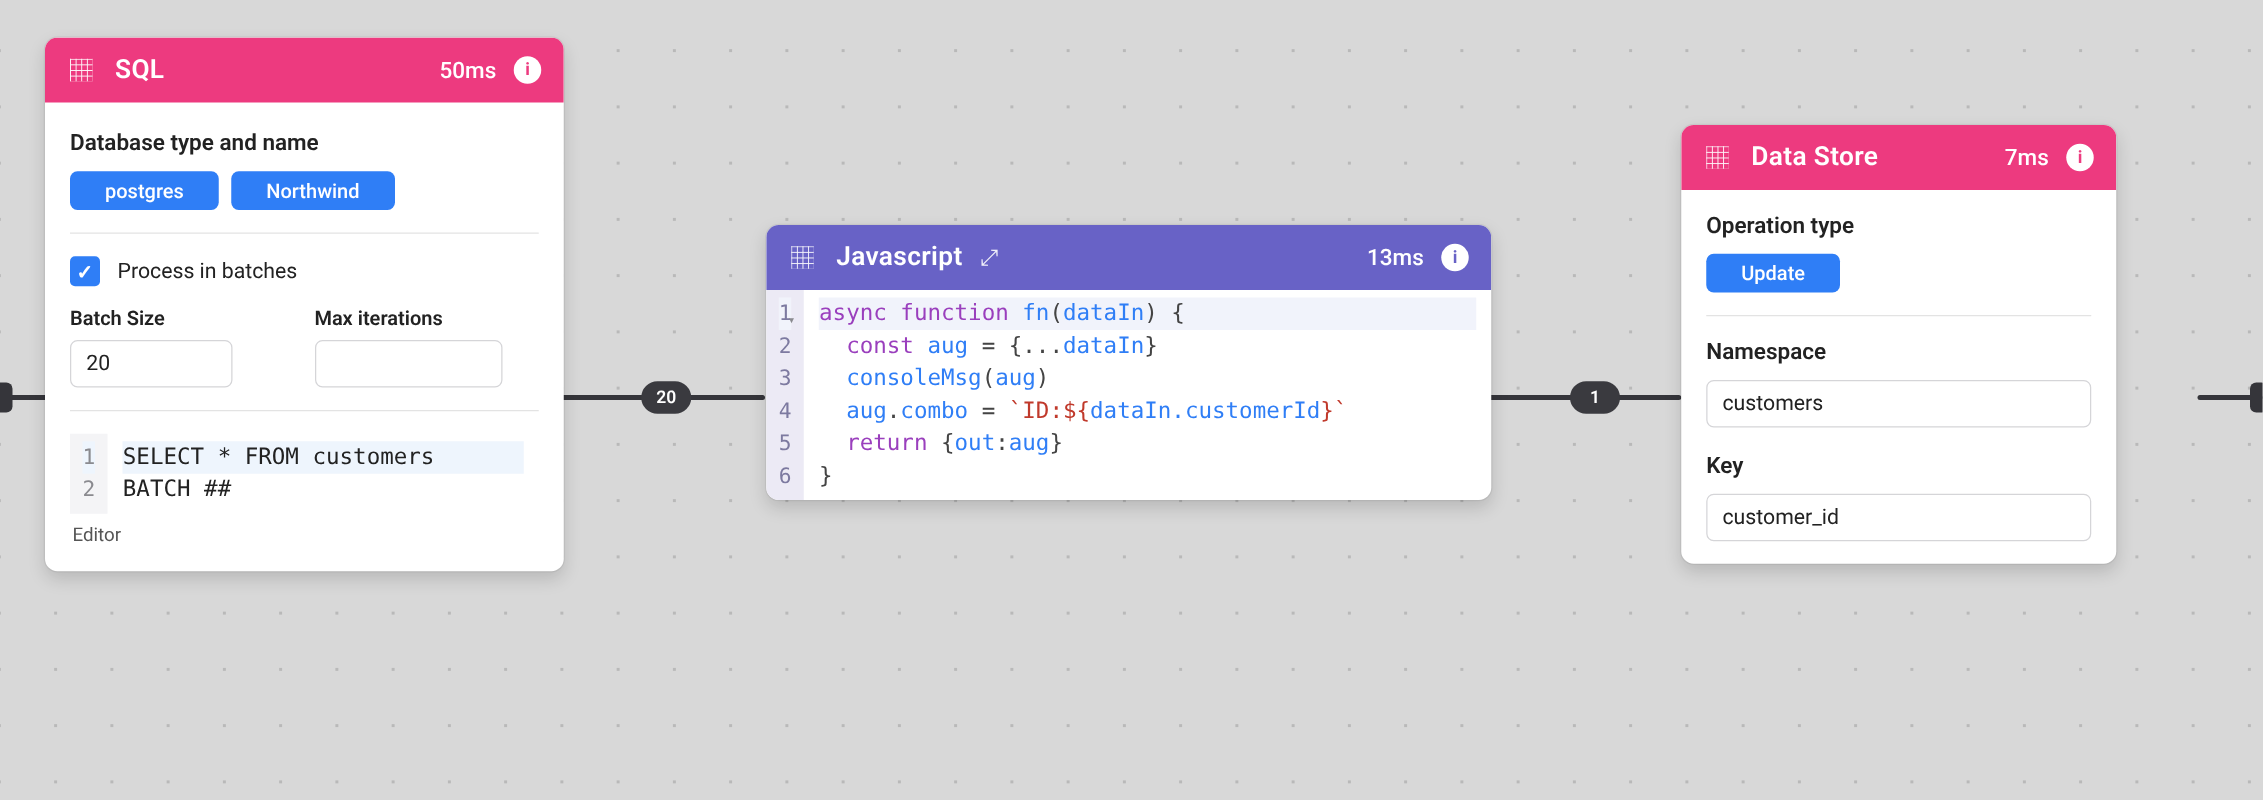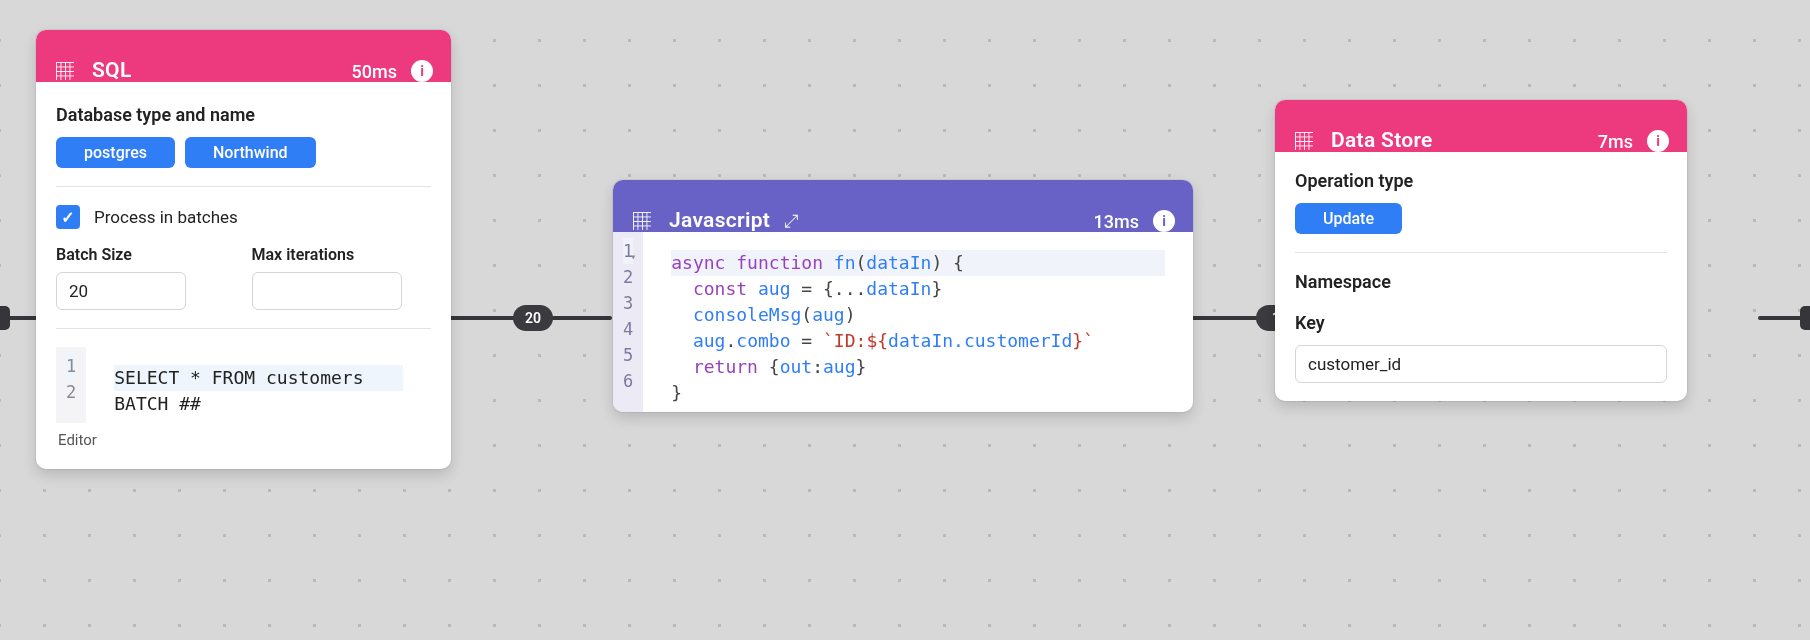--- a/index.html
+++ b/index.html
@@ -56,21 +56,21 @@
   .card {
     position: absolute;
     background: #fff;
     border-radius: 10px;
     box-shadow: 0 6px 14px rgba(0,0,0,0.15), 0 0 0 1px rgba(0,0,0,0.05);
     z-index: 5;
     overflow: hidden;
   }
   .card-head {
     display: flex;
-    align-items: flex-end;
+    align-items: center;
     padding: 0 18px;
     height: 52px;
     color: #fff;
   }
   .card-head.pink   { background: #ed3a7f; }
   .card-head.purple { background: #6862c6; }
   .head-icon {
     width: 22px;
     height: 22px;
     margin-right: 16px;
@@ -187,21 +187,21 @@
   }
   .code-gutter {
     background: #f4f4f6;
     color: #8a8a8f;
     padding: 6px 10px;
     text-align: right;
     user-select: none;
     font-size: 17px;
   }
   .code-gutter div { height: 26px; line-height: 26px; position: relative; }
-  .code-lines { padding: 6px 28px; margin-top: 12px; }
+  .code-lines { padding: 6px 12px; }
   .code-lines div { height: 26px; line-height: 26px; white-space: pre; }
   .gut-caret {
     position: absolute;
     right: -3px;
     top: 6px;
     font-size: 10px;
     color: #8a8a8f;
   }
   .hl-line { background: #eef5fd; }
   .tok-kw   { color: #9a3fbd; }
@@ -318,35 +318,36 @@
           <div>  <span class="tok-kw">const</span> <span class="tok-var">aug</span> <span class="tok-pun">= {...</span><span class="tok-var">dataIn</span><span class="tok-pun">}</span></div>
           <div>  <span class="tok-fn">consoleMsg</span><span class="tok-pun">(</span><span class="tok-var">aug</span><span class="tok-pun">)</span></div>
           <div>  <span class="tok-var">aug</span><span class="tok-pun">.</span><span class="tok-prop">combo</span> <span class="tok-pun">=</span> <span class="tok-str">`ID:</span><span class="tok-str">${</span><span class="tok-var">dataIn.customerId</span><span class="tok-str">}`</span></div>
           <div>  <span class="tok-kw">return</span> <span class="tok-pun">{</span><span class="tok-prop">out</span><span class="tok-pun">:</span><span class="tok-var">aug</span><span class="tok-pun">}</span></div>
           <div><span class="tok-pun">}</span></div>
         </div>
       </div>
     </div>
   </div>
 
-  <div class="card" style="left:1275px; top:100px; width:412px;">
+  <div class="card" style="left:1345px; top:100px; width:348px;">
     <div class="card-head pink">
       <span class="head-icon">
           <span class="grid-glyph"></span>
         </span>
       <span class="head-title">Data Store</span>
       <span class="head-spacer"></span>
       <span class="head-time">7ms</span>
       <span class="info-dot pink">i</span>
     </div>
     <div class="card-body ds-body">
       <div class="section-label">Operation type</div>
       <div class="chips" style="margin-bottom:14px;margin-top:10px;">
         <span class="chip">Update</span>
       </div>
       <hr class="rule">
       <div class="section-label">Namespace</div>
+      <input class="text-input" value="customers" style="">
       <div class="section-label" style="margin-top:20px;">Key</div>
       <input class="text-input" value="customer_id" style="">
     </div>
   </div>
 
 </div>
 
 </body></html>

